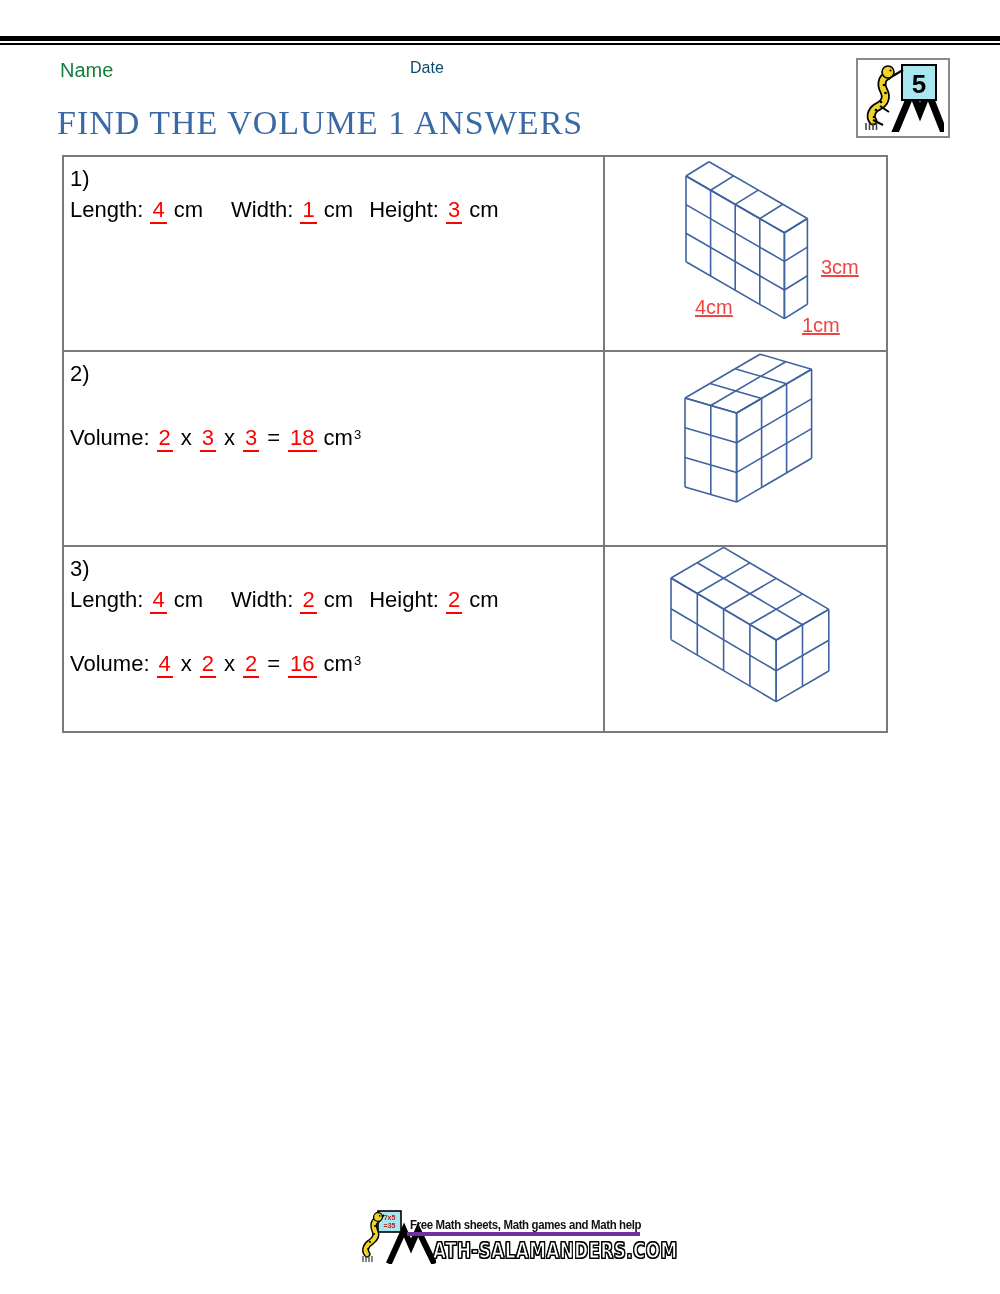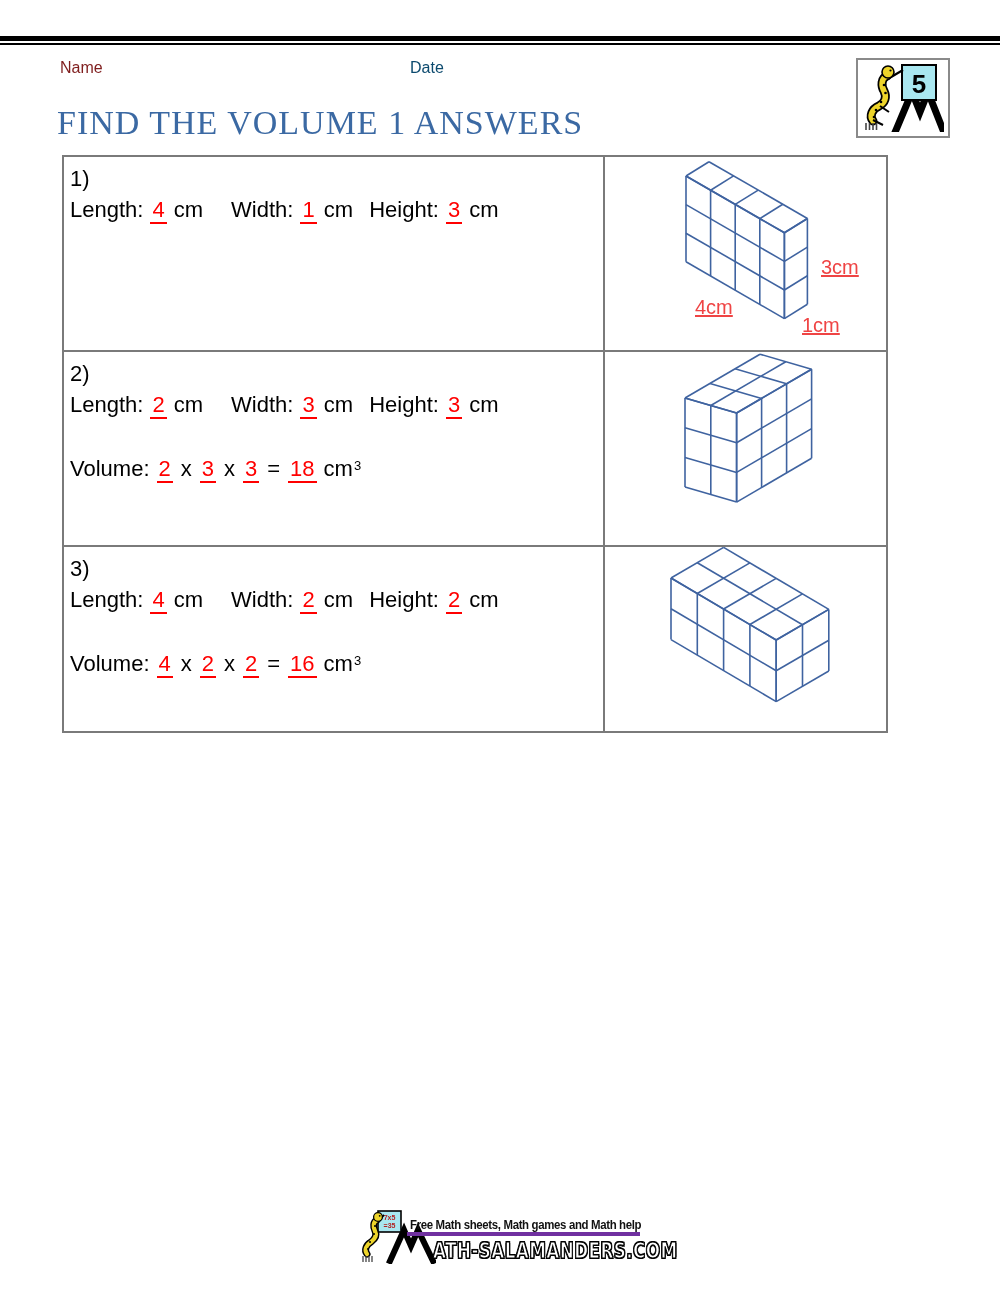--- a/index.html
+++ b/index.html
@@ -1,20 +1,20 @@
 <!DOCTYPE html>
 <html style="--title: #3b69a3; --red: #ff0000; --border: #7a7a7a; --purple: #7030a0;"><head>
 <meta charset="utf-8">
 <style>
   html,body{margin:0;padding:0;background:#fff;}
   .page{position:relative;width:1000px;height:1294px;background:#fff;overflow:hidden;
         font-family:"Liberation Sans",sans-serif;color:#000;}
   .rule-thick{position:absolute;left:0;top:36px;width:1000px;height:5px;background:#000;}
   .rule-thin{position:absolute;left:0;top:43px;width:1000px;height:2px;background:#000;}
-  .name-label{position:absolute;left:60px;top:59px;font-size:16px;color:#7f1d1d;}
+  .name-label{position:absolute;left:60px;top:59px;font-size:20px;color:#15803d;}
   .date-label{position:absolute;left:410px;top:59px;font-size:16px;color:#0c4a6e;}
   .logo-box{position:absolute;left:856px;top:58px;width:90px;height:76px;background:#fff;
             border:2px solid #8a8a8a;}
   .page-title{position:absolute;left:57px;top:104px;margin:0;font-family:"Liberation Serif",serif;
               font-weight:normal;font-size:34px;letter-spacing:1px;color:var(--title,#3b69a3);}
   .answers-table{position:absolute;left:62px;top:155px;width:826px;height:578px;
                  border:2px solid var(--border,#7a7a7a);box-sizing:border-box;}
   .prow{display:flex;box-sizing:border-box;border-bottom:2px solid var(--border,#7a7a7a);}
   .prow:last-child{border-bottom:none;}
   .r1{height:195px;} .r2{height:195px;} .r3{height:184px;}
@@ -120,25 +120,20 @@
           </svg>
           <div class="dim-label" style="left: 216px; top: 99px;">3cm</div>
           <div class="dim-label" style="left: 90px; top: 139px;">4cm</div>
           <div class="dim-label" style="left: 197px; top: 157px;">1cm</div>
         </div>
     </div>
 
     <div class="prow r2">
       <div class="cell-left">
         <div class="q-number">2)</div>
-        <div class="dims-line">
-          <span>Length:</span><span class="ans">2</span><span>cm</span>
-          <span class="gap-lg">Width:</span><span class="ans">3</span><span>cm</span>
-          <span class="gap-md">Height:</span><span class="ans">3</span><span>cm</span>
-        </div>
         <div class="vol-line">
           <span>Volume:</span><span class="ans">2</span><span class="op">x</span><span class="ans">3</span><span class="op">x</span><span class="ans">3</span><span class="op">=</span><span class="ans">18</span><span>cm</span><sup class="cubed">3</sup>
         </div>
       </div>
       <div class="cell-right">
           <svg width="281" height="193" style="position: absolute; left: 0px; top: 0px;">
             <line x1="80" y1="46" x2="80" y2="135.1" stroke="#3f63a0" stroke-width="1.6"></line>
             <line x1="105.8" y1="53.5" x2="105.8" y2="142.6" stroke="#3f63a0" stroke-width="1.6"></line>
             <line x1="131.6" y1="61" x2="131.6" y2="150.1" stroke="#3f63a0" stroke-width="1.6"></line>
             <line x1="80" y1="46" x2="131.6" y2="61" stroke="#3f63a0" stroke-width="1.6"></line>

